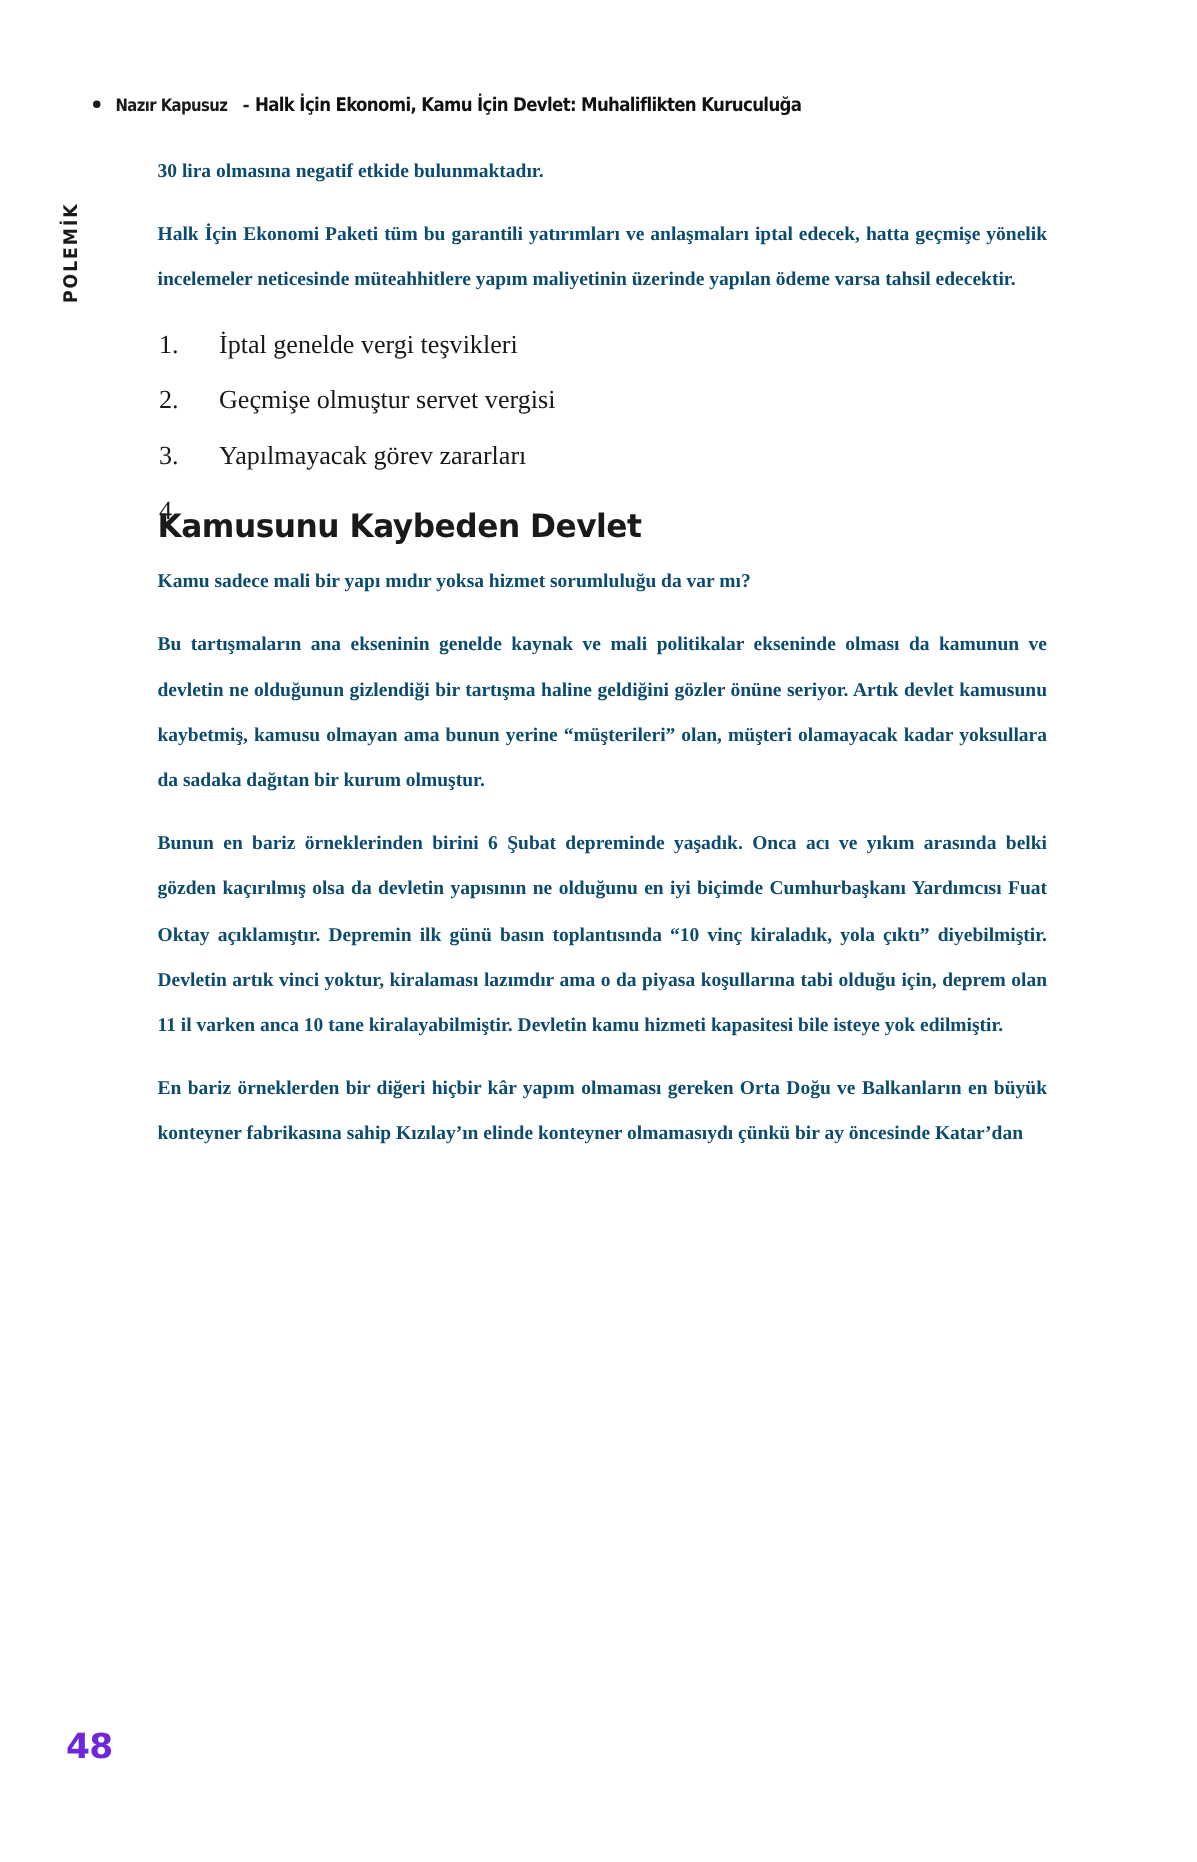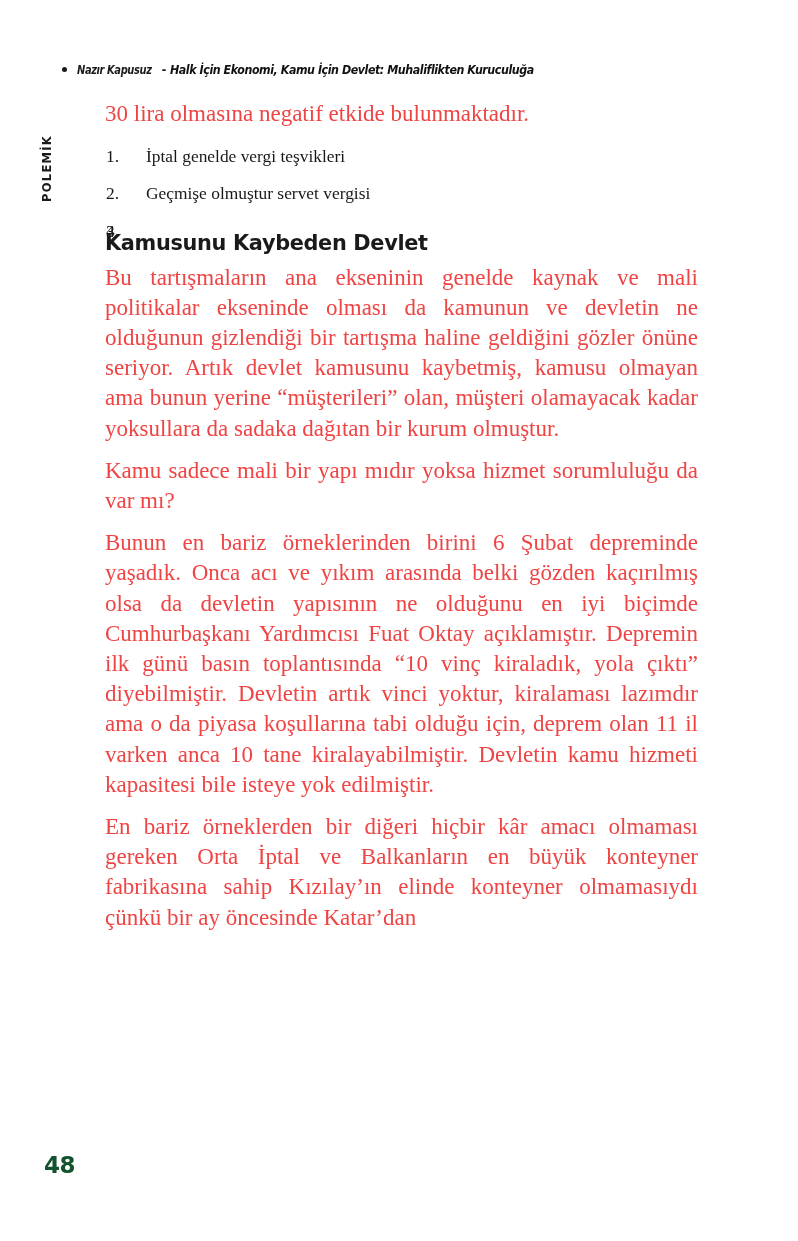--- a/index.html
+++ b/index.html
@@ -26,21 +26,20 @@
   
   .running-header {
     position: absolute;
     left: 62px;
     top: 62px;
     width: 640px;
     display: flex;
     align-items: center;
     gap: 8px;
     white-space: nowrap;
-    font-style: italic;
   }
   .header-bullet {
     width: 5px;
     height: 5px;
     border-radius: 50%;
     background: #1a1a1a;
     flex: 0 0 auto;
     margin-right: 2px;
   }
   .header-author {
@@ -95,26 +94,27 @@
   
   .column {
     position: absolute;
     left: 105px;
     top: 99px;
     width: 593px;
   }
 
   p.body-text {
     margin: 0 0 12px 0;
-    font-size: 23px;
+    font-size: 13px;
     line-height: 30.2px;
     text-align: justify;
     text-justify: inter-word;
     hyphens: none;
-    color: #ef4444;
+    color: #0c4a6e;
+    font-weight: bold;
   }
   p.body-text.no-justify {
     text-align: left;
   }
   p.body-text.last {
     margin-bottom: 0;
   }
 
   
   ol.numbered-list {
@@ -151,21 +151,21 @@
   }
 
   
   .folio {
     position: absolute;
     left: 44px;
     top: 1152px;
     font-family: "DejaVu Sans", "Liberation Sans", sans-serif;
     font-size: 23px;
     font-weight: 700;
-    color: #14532d;
+    color: #6d28d9;
     letter-spacing: -0.5px;
   }
 </style>
 </head>
 <body>
 
 <div class="page">
 
   <div class="running-header">
     <span class="header-bullet"></span>
@@ -175,44 +175,46 @@
   </div>
 
   <div class="section-tab">
     <div class="section-tab-inner">POLEMİK</div>
   </div>
 
   <div class="column">
 
     <p class="body-text no-justify">30 lira olmasına negatif etkide bulunmaktadır.</p>
 
+    <p class="body-text">Halk İçin Ekonomi Paketi tüm bu garantili yatırımları ve anlaşmaları iptal edecek, hatta geçmişe yönelik incelemeler neticesinde müteahhitlere yapım maliyetinin üzerinde yapılan ödeme varsa tahsil edecektir.</p>
 
 
     <ol class="numbered-list">
       <li>
         <span class="num">1.</span>
         <span>İptal genelde vergi teşvikleri</span>
       </li>
       <li>
         <span class="num">2.</span>
         <span>Geçmişe olmuştur servet vergisi</span>
       </li>
       <li>
         <span class="num">3.</span>
+        <span>Yapılmayacak görev zararları</span>
       </li>
       <li>
         <span class="num">4.</span>
       </li>
     </ol>
 
 
     <h2 class="section-heading">Kamusunu Kaybeden Devlet</h2>
 
+    <p class="body-text">Kamu sadece mali bir yapı mıdır yoksa hizmet sorumluluğu da var mı?</p>
     <p class="body-text">Bu tartışmaların ana ekseninin genelde kaynak ve mali politikalar ekseninde olması da kamunun ve devletin ne olduğunun gizlendiği bir tartışma haline geldiğini gözler önüne seriyor. Artık devlet kamusunu kaybetmiş, kamusu olmayan ama bunun yerine “müşterileri” olan, müşteri olamayacak kadar yoksullara da sadaka dağıtan bir kurum olmuştur.</p>
-    <p class="body-text">Kamu sadece mali bir yapı mıdır yoksa hizmet sorumluluğu da var mı?</p>
     <p class="body-text">Bunun en bariz örneklerinden birini 6 Şubat depreminde yaşadık. Onca acı ve yıkım arasında belki gözden kaçırılmış olsa da devletin yapısının ne olduğunu en iyi biçimde Cumhurbaşkanı Yardımcısı Fuat Oktay açıklamıştır. Depremin ilk günü basın toplantısında “10 vinç kiraladık, yola çıktı” diyebilmiştir. Devletin artık vinci yoktur, kiralaması lazımdır ama o da piyasa koşullarına tabi olduğu için, deprem olan 11 il varken anca 10 tane kiralayabilmiştir. Devletin kamu hizmeti kapasitesi bile isteye yok edilmiştir.</p>
-    <p class="body-text last">En bariz örneklerden bir diğeri hiçbir kâr amacı olmaması gereken Orta İptal ve Balkanların en büyük konteyner fabrikasına sahip Kızılay’ın elinde konteyner olmamasıydı çünkü bir ay öncesinde Katar’dan</p>
+    <p class="body-text last">En bariz örneklerden bir diğeri hiçbir kâr yapım olmaması gereken Orta Doğu ve Balkanların en büyük konteyner fabrikasına sahip Kızılay’ın elinde konteyner olmamasıydı çünkü bir ay öncesinde Katar’dan</p>
 
   </div>
 
   <div class="folio">48</div>
 
 </div>
 
 </body></html>

